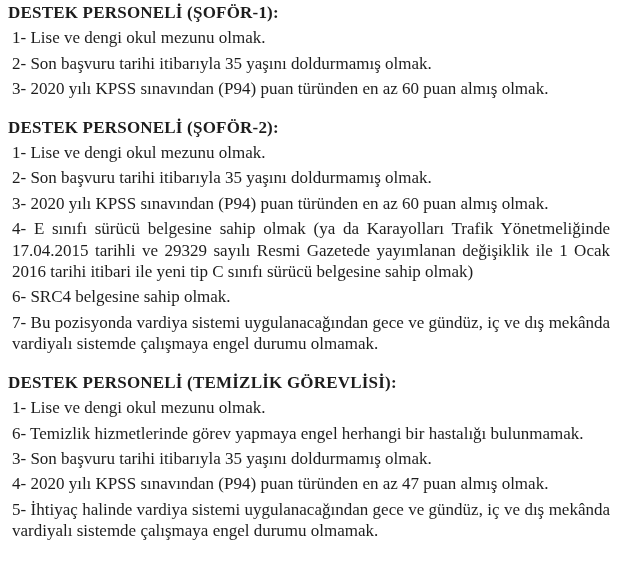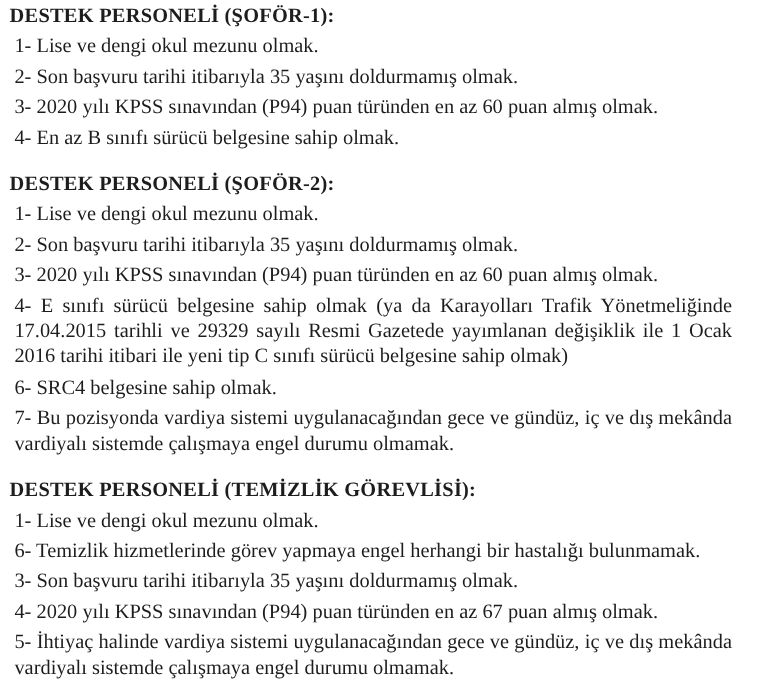--- a/index.html
+++ b/index.html
@@ -40,35 +40,34 @@
 </head>
 <body>
 
 <div class="page">
 
   <div class="section">
     <h2 class="heading">DESTEK PERSONELİ (ŞOFÖR-1):</h2>
     <p class="item">1- Lise ve dengi okul mezunu olmak.</p>
     <p class="item">2- Son başvuru tarihi itibarıyla 35 yaşını doldurmamış olmak.</p>
     <p class="item">3- 2020 yılı KPSS sınavından (P94) puan türünden en az 60 puan almış olmak.</p>
-    <p class="item">4- En az B sınıfı sürücü belgesine sahip olmak.</p>
   </div>
 
   <div class="section">
     <h2 class="heading">DESTEK PERSONELİ (ŞOFÖR-2):</h2>
     <p class="item">1- Lise ve dengi okul mezunu olmak.</p>
     <p class="item">2- Son başvuru tarihi itibarıyla 35 yaşını doldurmamış olmak.</p>
     <p class="item">3- 2020 yılı KPSS sınavından (P94) puan türünden en az 60 puan almış olmak.</p>
     <p class="item">4- E sınıfı sürücü belgesine sahip olmak (ya da Karayolları Trafik Yönetmeliğinde 17.04.2015 tarihli ve 29329 sayılı Resmi Gazetede yayımlanan değişiklik ile 1 Ocak 2016 tarihi itibari ile yeni tip C sınıfı sürücü belgesine sahip olmak)</p>
     <p class="item">6- SRC4 belgesine sahip olmak.</p>
     <p class="item">7- Bu pozisyonda vardiya sistemi uygulanacağından gece ve gündüz, iç ve dış mekânda vardiyalı sistemde çalışmaya engel durumu olmamak.</p>
   </div>
 
   <div class="section">
     <h2 class="heading">DESTEK PERSONELİ (TEMİZLİK GÖREVLİSİ):</h2>
     <p class="item">1- Lise ve dengi okul mezunu olmak.</p>
     <p class="item">6- Temizlik hizmetlerinde görev yapmaya engel herhangi bir hastalığı bulunmamak.</p>
     <p class="item">3- Son başvuru tarihi itibarıyla 35 yaşını doldurmamış olmak.</p>
-    <p class="item">4- 2020 yılı KPSS sınavından (P94) puan türünden en az 67 puan almış olmak.</p>
+    <p class="item">4- 2020 yılı KPSS sınavından (P94) puan türünden en az 47 puan almış olmak.</p>
     <p class="item">5- İhtiyaç halinde vardiya sistemi uygulanacağından gece ve gündüz, iç ve dış mekânda vardiyalı sistemde çalışmaya engel durumu olmamak.</p>
   </div>
 
 </div>
 
 </body></html>

